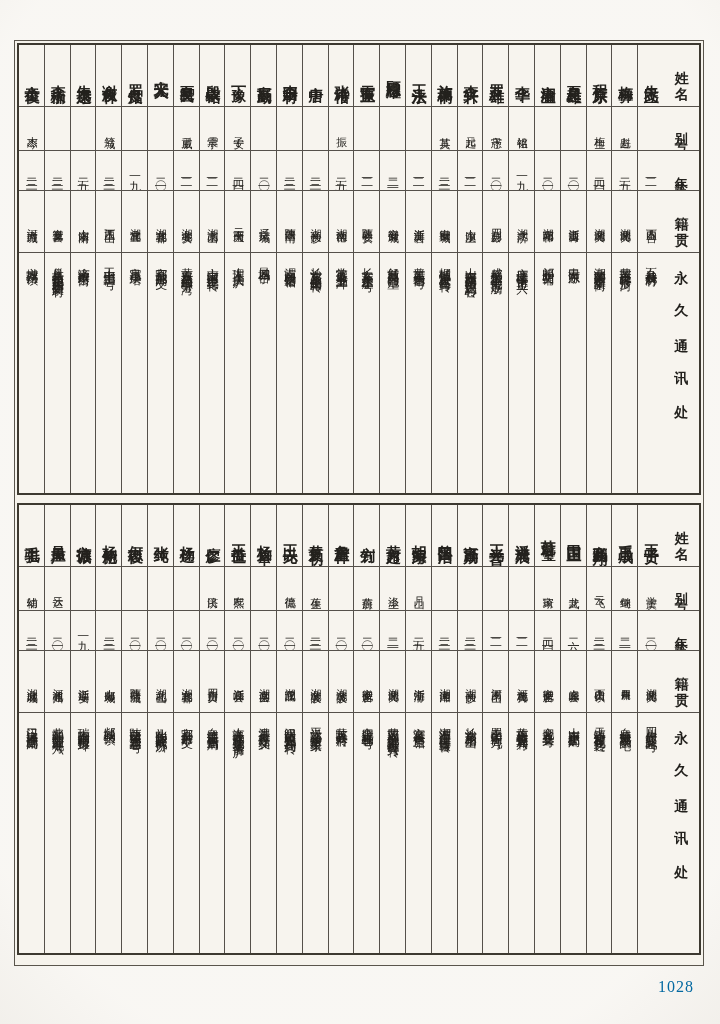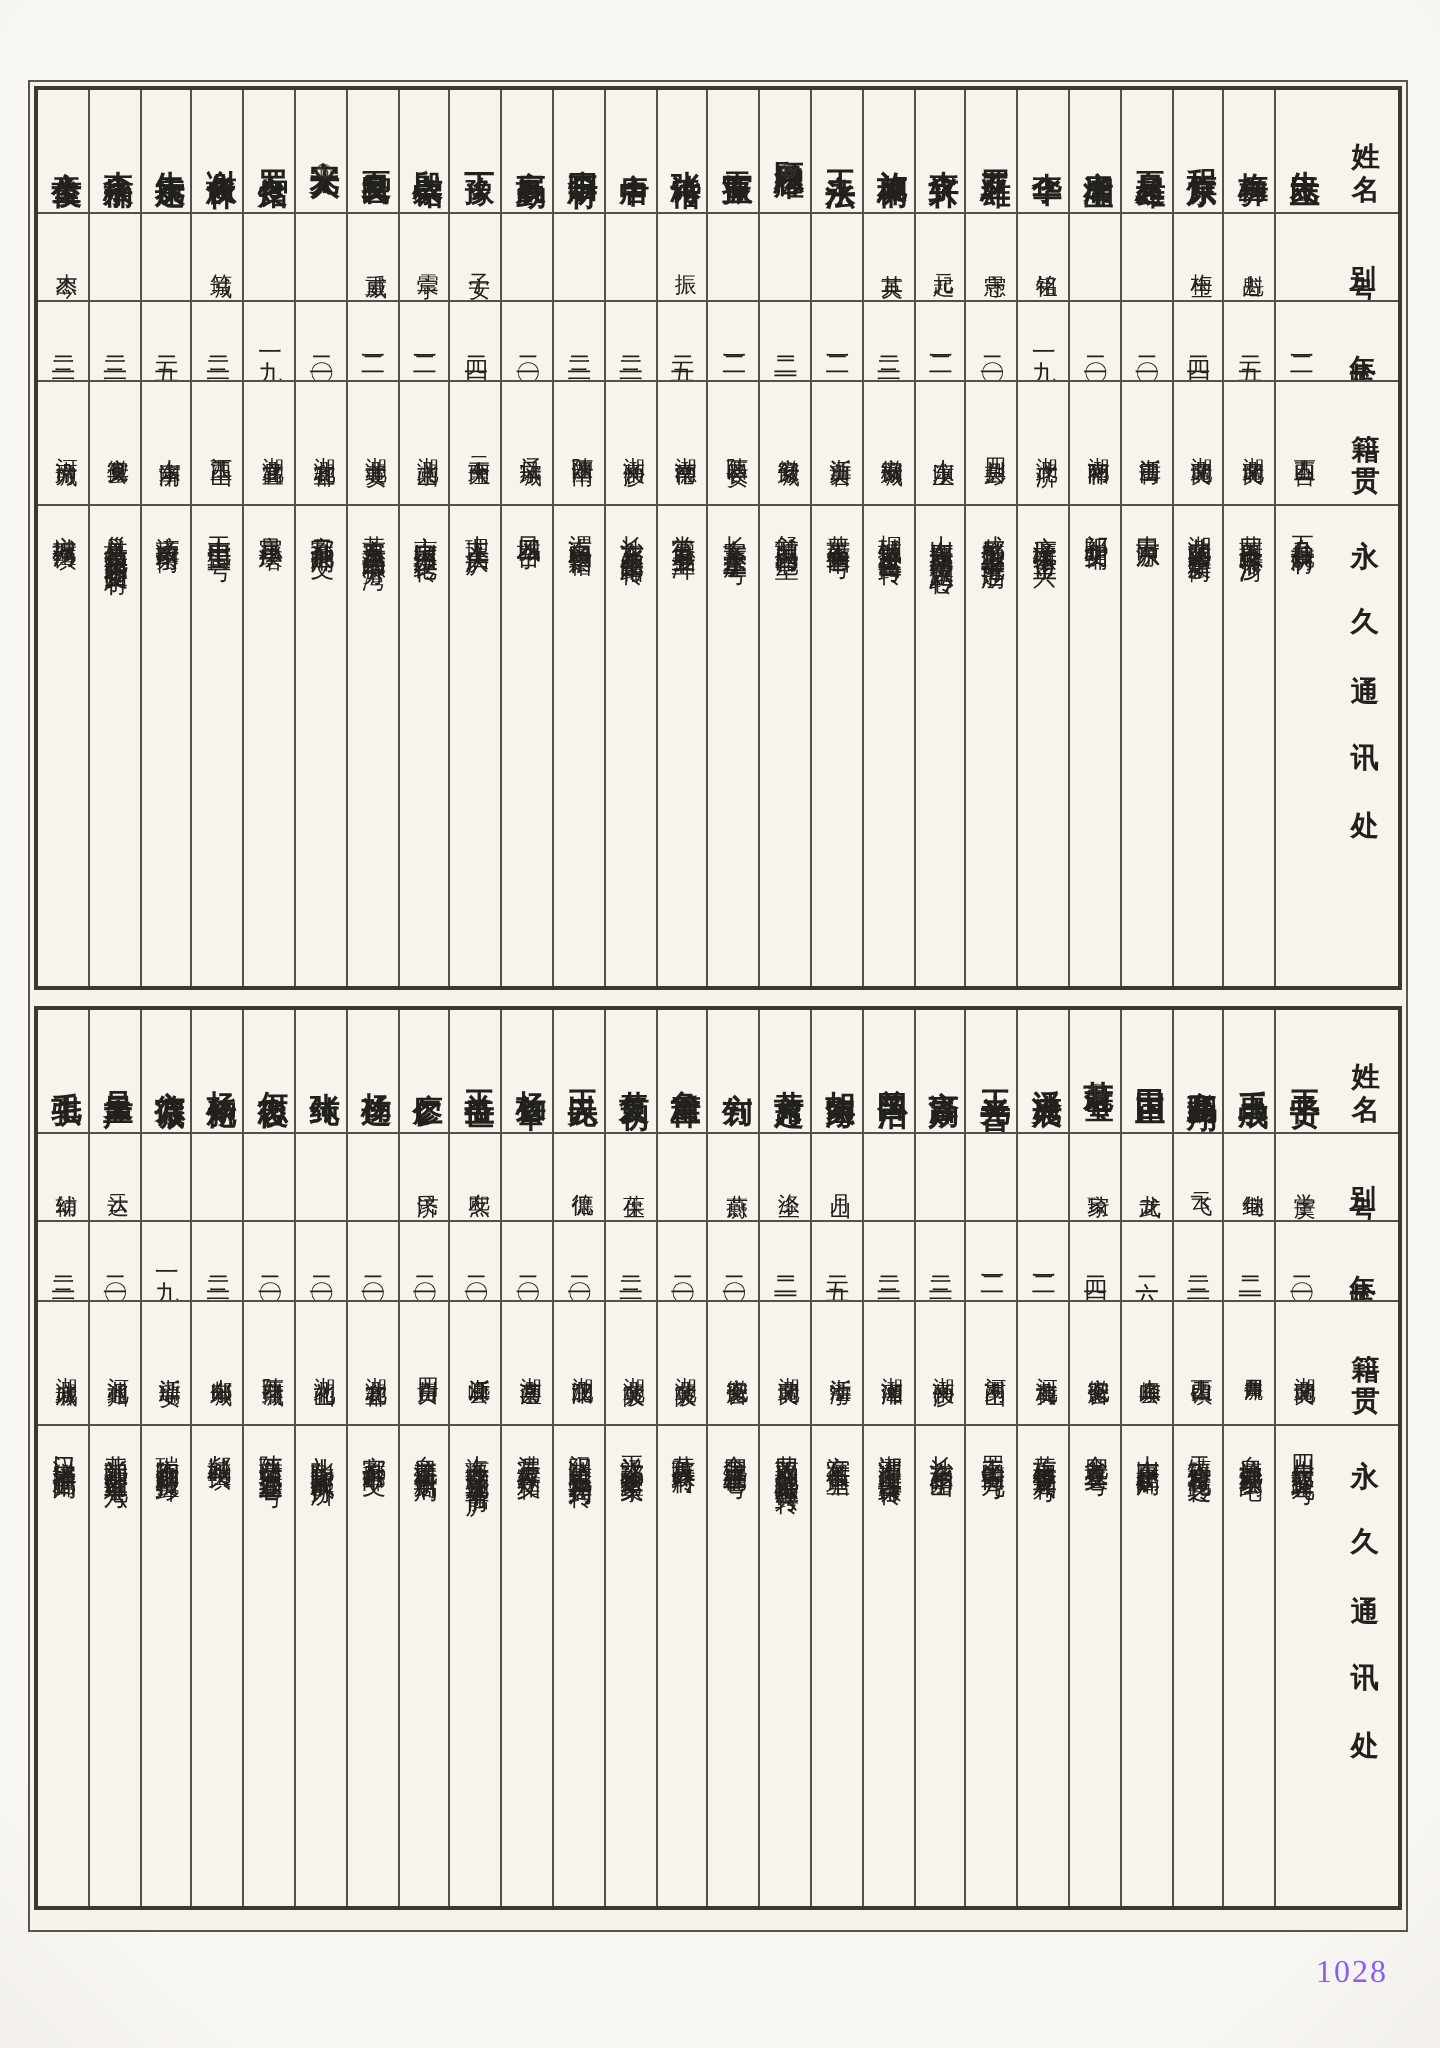--- a/index.html
+++ b/index.html
@@ -55,21 +55,21 @@
   
   .hcol .cell{background:#f7f4ee;}
   .hcol .vtext{font-weight:700;font-size:14px;}
   .h-name .vtext{letter-spacing:16px;}
   .h-alias .vtext{letter-spacing:7px;font-size:13px;}
   .h-age .vtext{letter-spacing:4px;font-size:13px;}
   .h-native .vtext{letter-spacing:16px;}
   .h-address .vtext{letter-spacing:34px;font-size:14px;}
   .page-number{
     position:absolute;right:26px;bottom:28px;
-    font-size:16px;letter-spacing:1px;color:#8b5cf6;
+    font-size:16px;letter-spacing:1px;color:#0369a1;
     font-family:"Liberation Serif","DejaVu Serif",serif;
   }
 </style>
 </head>
 <body>
 
 <div class="scan-shade"></div>
 
 <div class="frame">
 

